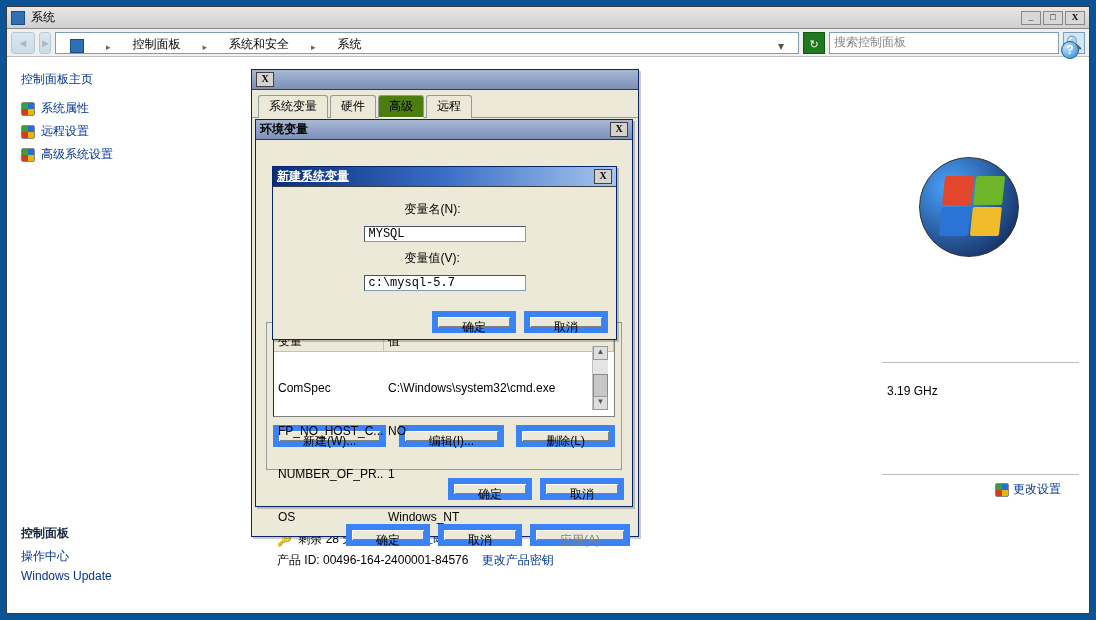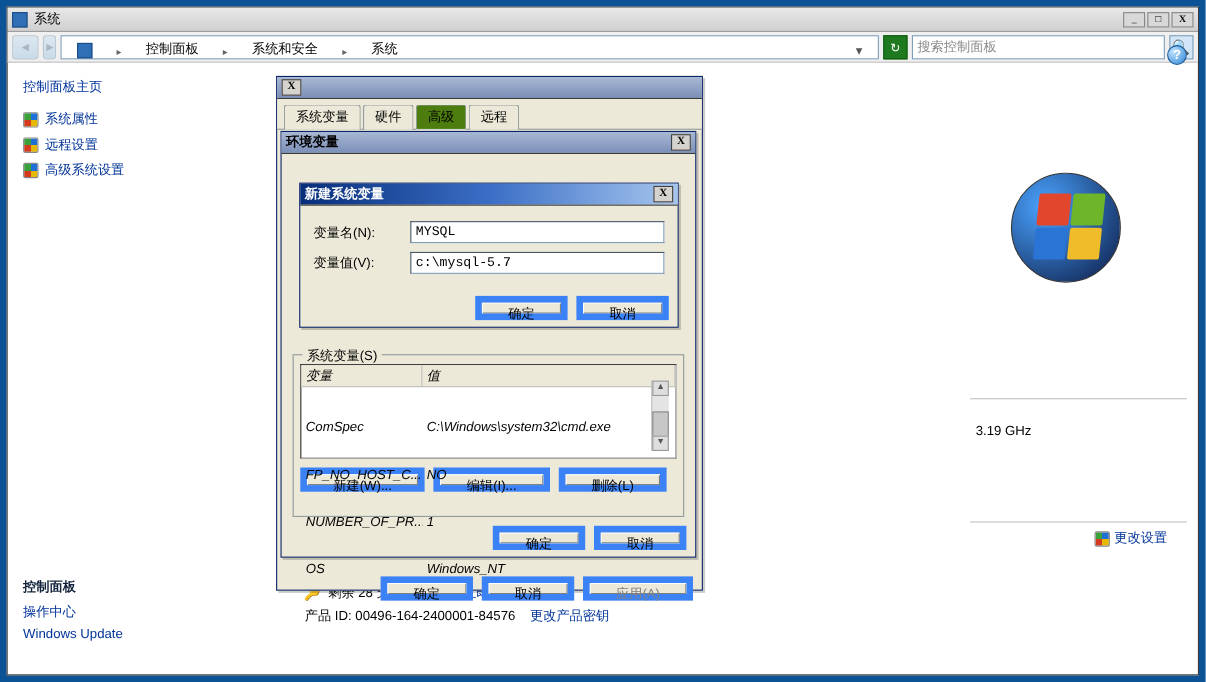--- a/index.html
+++ b/index.html
@@ -64,22 +64,22 @@
 .lv-row { display: flex; padding: 0 0; margin-top: 29px; }
 .lv-row div { padding: 0 4px; white-space: nowrap; overflow: hidden; }
 .col-name { width: 110px; } .col-val { flex: 1; }
 .lv-sb { position:absolute; right:7px; top:15px; bottom:7px; width:16px; background:#e4e4e4; border-left:1px solid #c0c0c0;}
 .lv-sb .thumb{background:#c7c7c7;border:1px solid #8a8a8a;height:30px;margin-top:14px;}
 .lv-sb .arr{height:14px;text-align:center;font-size:8px;color:#555;background:#dedede;border:1px solid #999;}
 
 
 .dlg.newvar { left: 265px; top: 159px; width: 345px; }
 .dlg.newvar .dlg-title { background: linear-gradient(90deg,#082e7a,#3a6ec5,#a6c6ef); }
-.dlg.newvar .dlg-title .text { color: #fff; }
-.form-row { display: flex; align-items: center; margin: 8px 6px; gap: 8px; }
+.dlg.newvar .dlg-title .text { color: #fff; text-decoration: underline; }
+.form-row { display: flex; align-items: center; margin: 8px 6px; gap: 8px; flex-direction: column; }
 .form-row label { width: 80px; }
 .form-row input { flex: 1; height: 20px; border: 1px inset #7f9db9; padding: 0 4px; font-family: Liberation Mono, monospace; }
 
 
 .see-also { position: absolute; left: 14px; bottom: 26px; }
 .see-also .head { font-weight: bold; color: #13233b; margin-bottom: 6px; }
 .see-also a { display: block; color: #003399; margin: 4px 0; cursor: pointer; }
 .activation { position: absolute; left: 270px; bottom: 40px; }
 .activation .row { margin: 4px 0; }
 .activation .key { width: 14px; height: 14px; display: inline-block; margin-right: 4px; vertical-align: middle; }
@@ -205,21 +205,21 @@
   <div class="dlg" style="left:248px; top:112px; width:378px; height:388px;">
     <div class="dlg-title">
       <span class="text">环境变量</span>
       <div class="dlg-close">X</div>
     </div>
     <div class="dlg-body" style="height:332px; position:relative;">
 
       <div class="groupbox" style="position:absolute; left:6px; right:6px; top:178px; height:148px;">
         <div class="legend">系统变量(S)</div>
         <div style="position:relative;">
-        <div class="listview" style="height:86px;font-style:italic;">
+        <div class="listview" style="height:86px;">
           <div class="lv-head">
             <div class="col-name">变量</div>
             <div class="col-val">值</div>
           </div>
           <div class="lv-row">
                 <div class="col-name">ComSpec</div>
                 <div class="col-val">C:\Windows\system32\cmd.exe</div>
               </div>
           <div class="lv-row">
                 <div class="col-name">FP_NO_HOST_C...</div>
@@ -233,21 +233,21 @@
                 <div class="col-name">OS</div>
                 <div class="col-val">Windows_NT</div>
               </div>
         </div>
         <div class="lv-sb">
               <div class="arr">▲</div>
               <div class="thumb"></div>
               <div class="arr" style="position:absolute;bottom:0;left:0;right:0;">▼</div>
             </div>
         </div>
-        <div style="display:flex; justify-content:flex-start; gap:8px; margin-top:8px;">
+        <div style="display:flex; justify-content:space-between; gap:8px; margin-top:8px;">
           <div class="btn">新建(W)...</div>
           <div class="btn">编辑(I)...</div>
           <div class="btn">删除(L)</div>
         </div>
       </div>
     </div>
     <div class="dlg-btns">
       <div class="btn">确定</div>
       <div class="btn">取消</div>
     </div>

